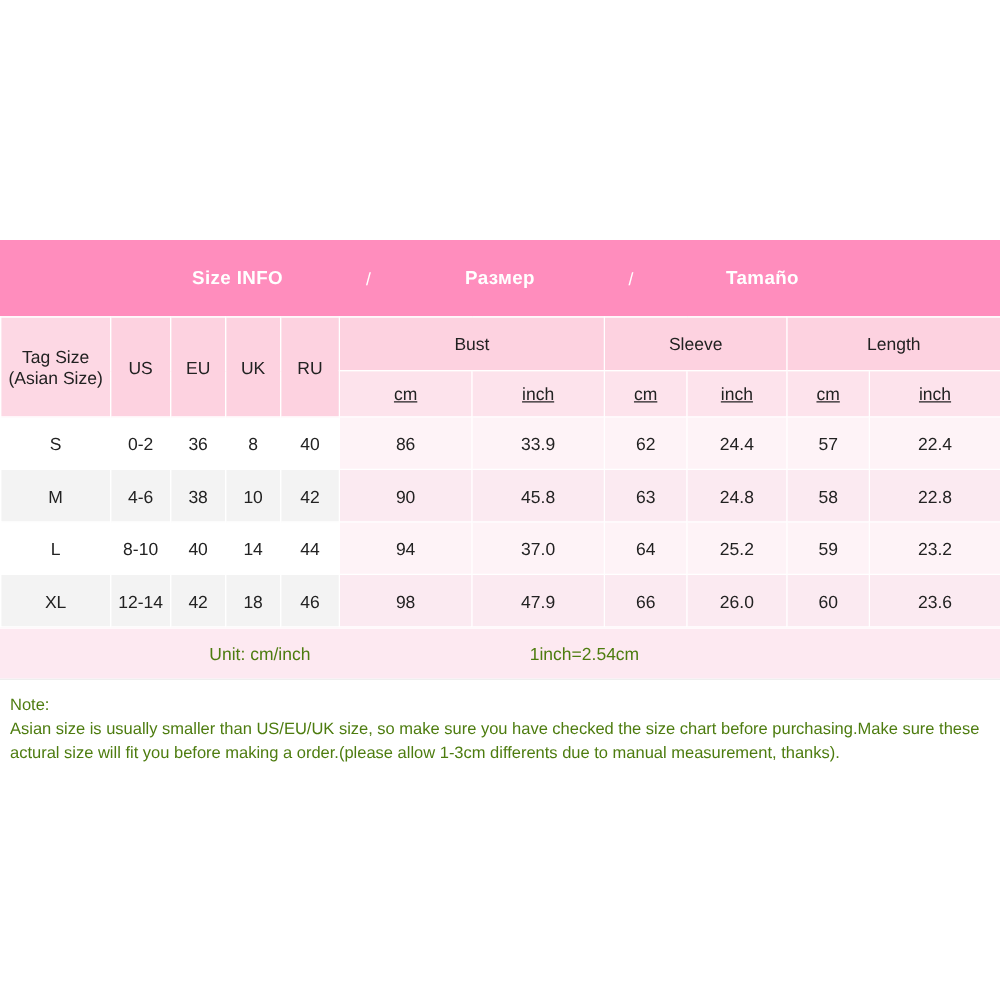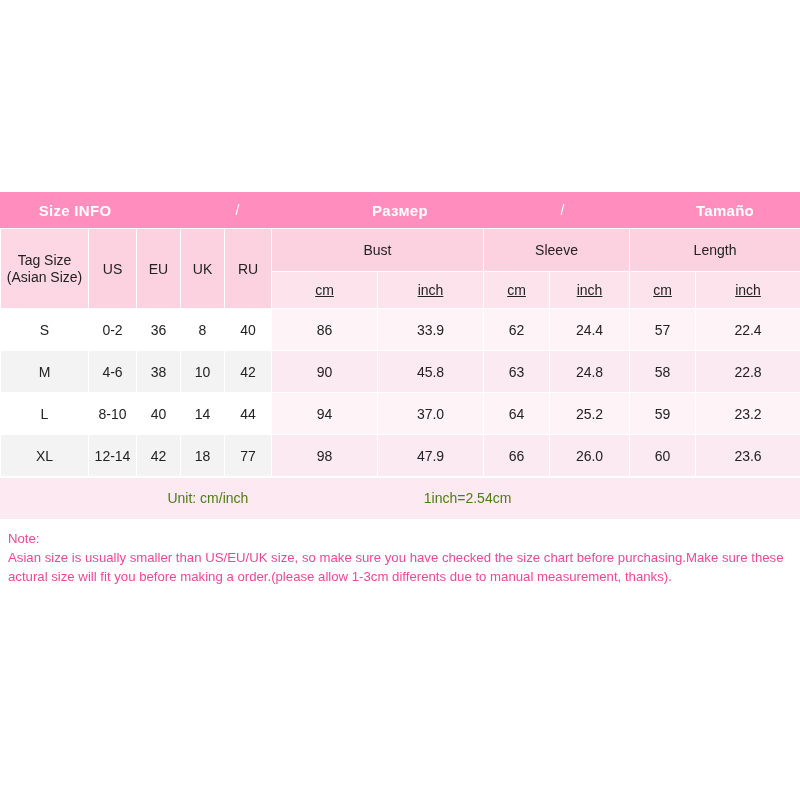--- a/index.html
+++ b/index.html
@@ -20,22 +20,22 @@
   .chart-wrap {
     position: absolute;
     left: 0;
     top: 192px;
     width: 800px;
   }
   
   .title-bar {
     display: flex;
     align-items: center;
-    justify-content: space-between;
-    height: 36px;
+    justify-content: center;
+    height: 61px;
     background: #ff8dbd;
     color: #ffffff;
     font-size: 15px;
     font-weight: bold;
     letter-spacing: .3px;
   }
   .title-bar .t {
     padding: 0 0;
   }
   .title-bar .sep {
@@ -104,21 +104,21 @@
     border-top: 1px solid #ffffff;
   }
   .unit-row .u1 { width: 420px; text-align: center; }
   .unit-row .u2 { width: 380px; text-align: left; padding-left: 8px; }
 
   
   .note {
     background: #ffffff;
     padding: 10px 16px 10px 8px;
     font-size: 13.2px;
-    color: #ec4899;
+    color: #4d7c0f;
     line-height: 1.45;
     border-top: 1px solid #eeeeee;
   }
   .note .nlabel { display: block; }
   .note .ntext { display: block; }
 </style>
 </head>
 <body>
 
 <div class="page">
@@ -209,21 +209,21 @@
           <td class="c-num pink">25.2</td>
           <td class="c-num pink">59</td>
           <td class="c-num pink">23.2</td>
         </tr>
 
         <tr class="row-b">
           <td class="c-tag">XL</td>
           <td class="c-small">12-14</td>
           <td class="c-small">42</td>
           <td class="c-small">18</td>
-          <td class="c-small">77</td>
+          <td class="c-small">46</td>
           <td class="c-num pink">98</td>
           <td class="c-num pink">47.9</td>
           <td class="c-num pink">66</td>
           <td class="c-num pink">26.0</td>
           <td class="c-num pink">60</td>
           <td class="c-num pink">23.6</td>
         </tr>
       </tbody>
     </table>
 

